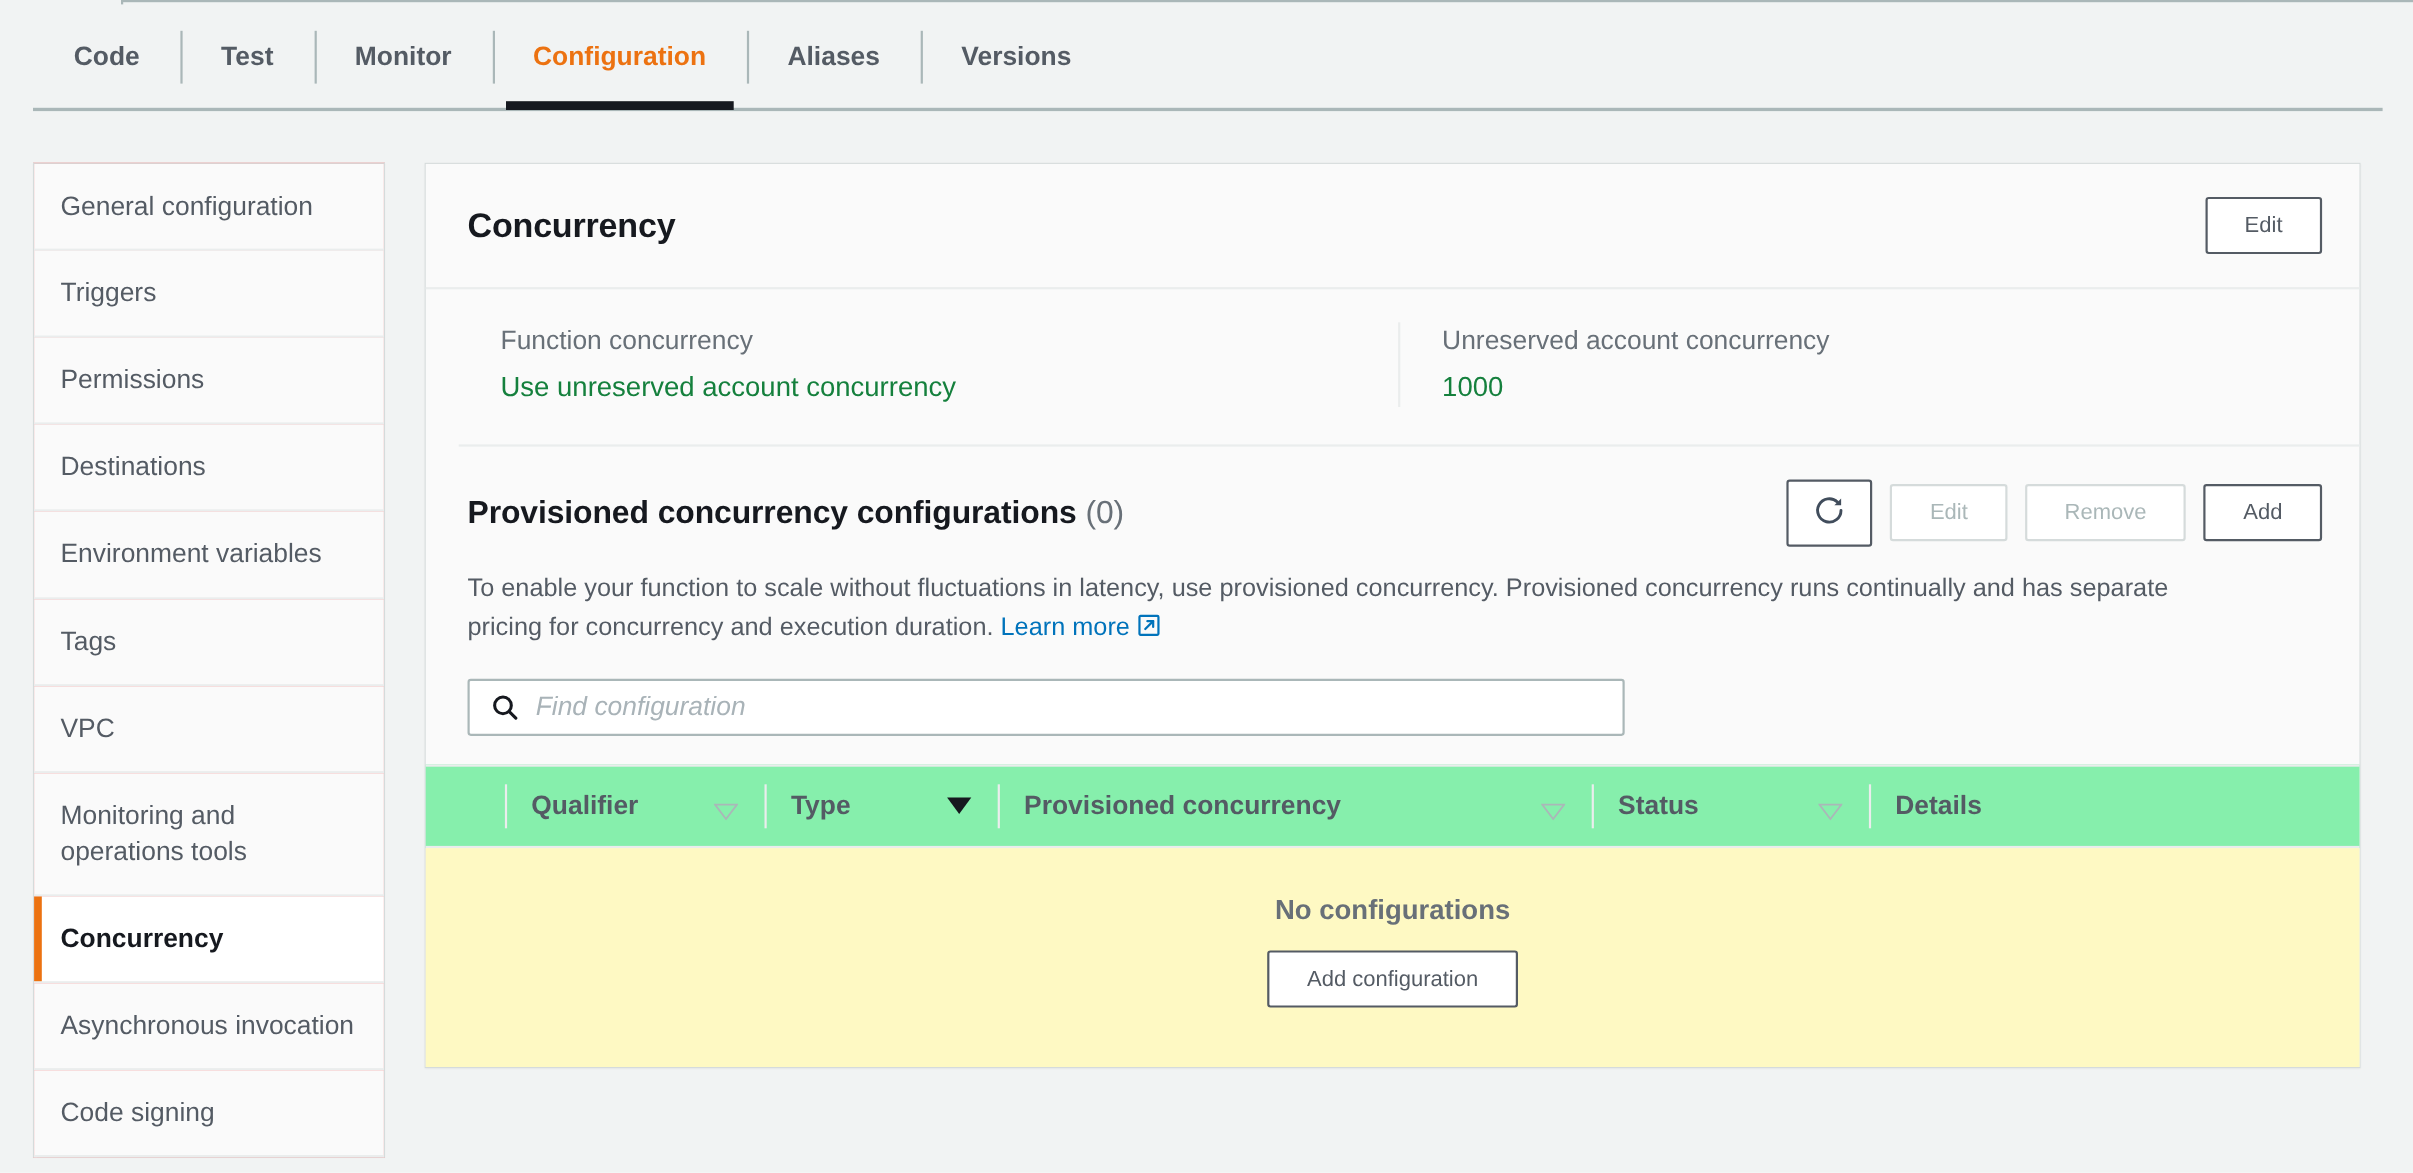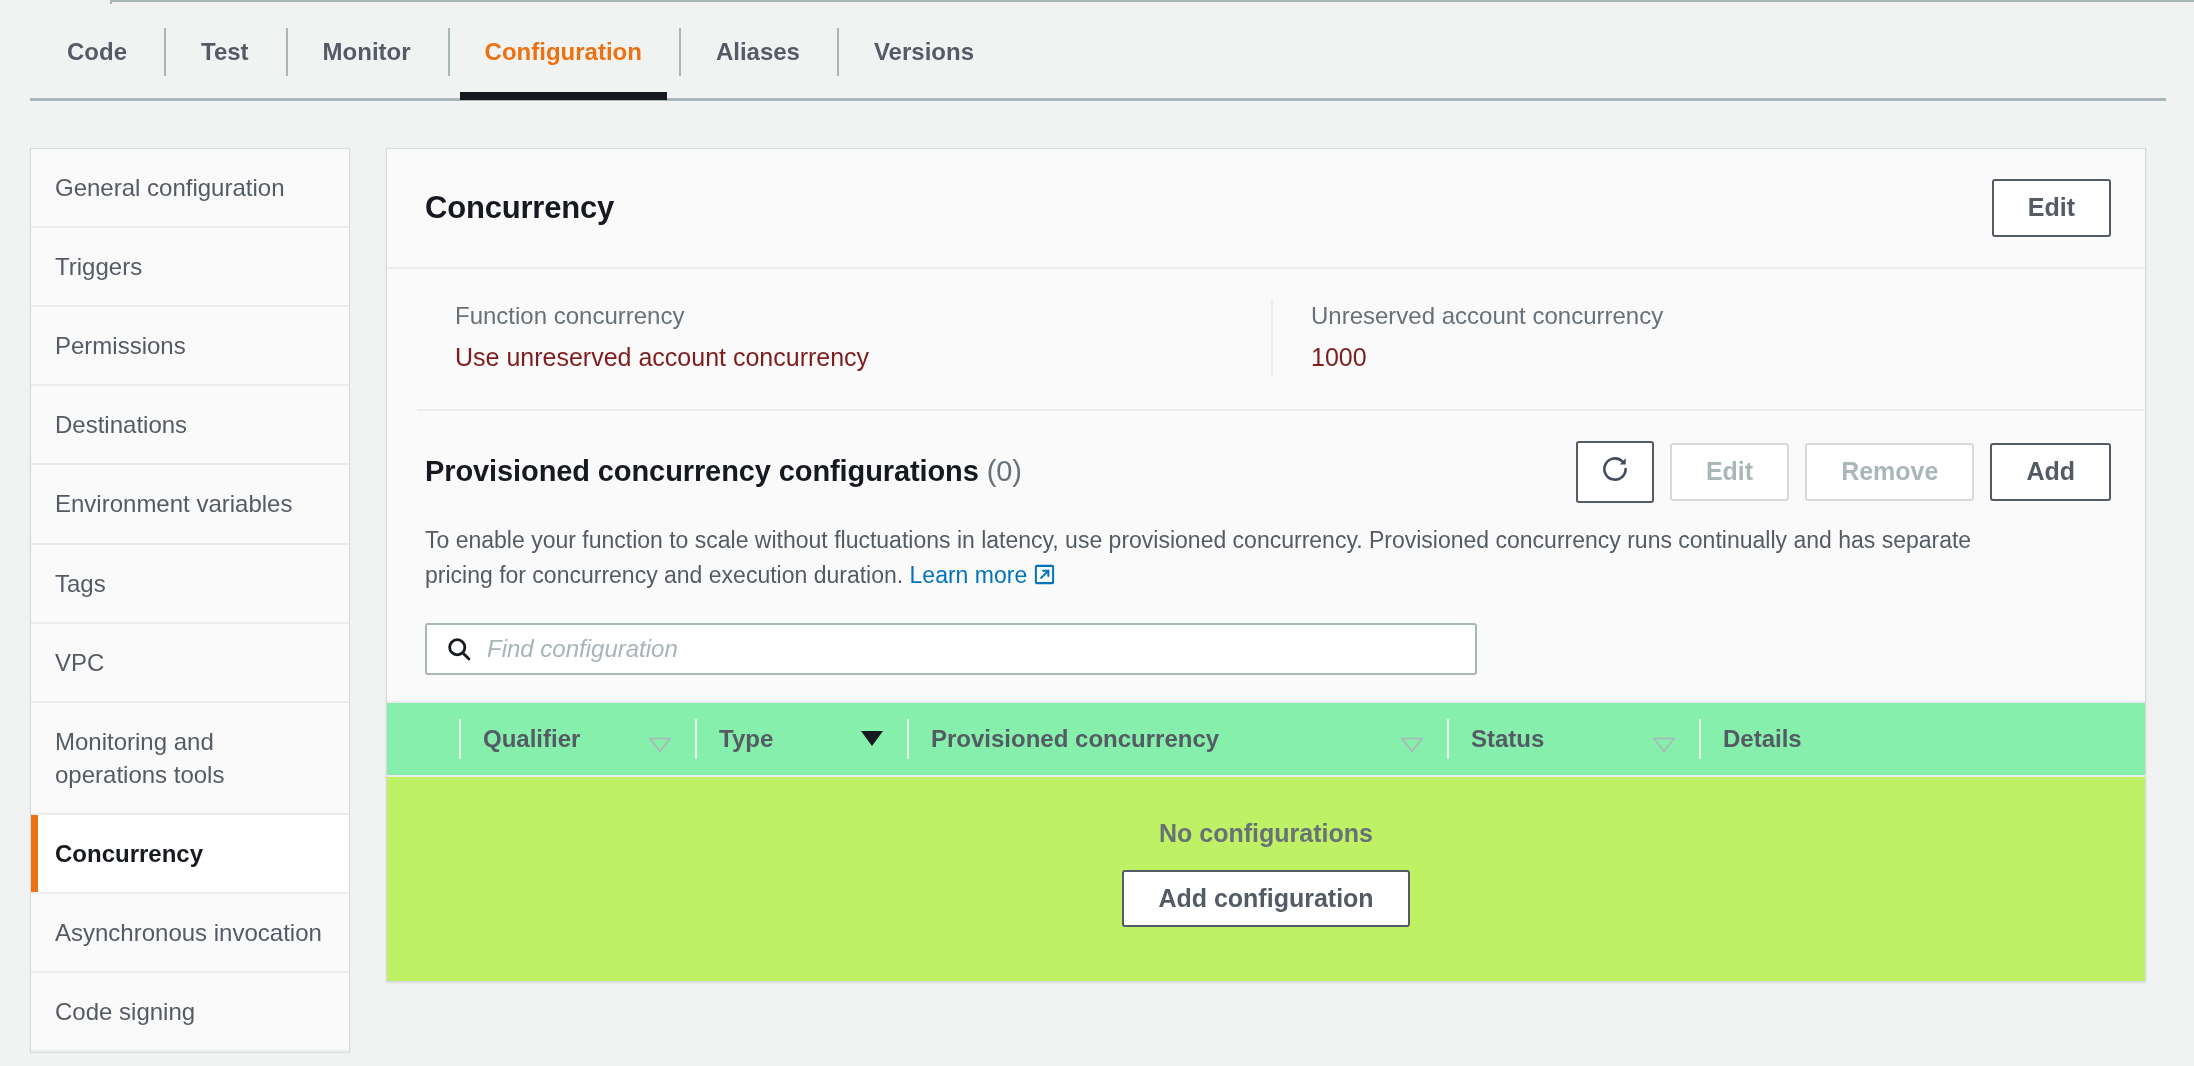--- a/index.html
+++ b/index.html
@@ -168,22 +168,22 @@
   .panel-title {
     font-size: 31px;
     font-weight: bold;
     color: #16191f;
     letter-spacing: -0.2px;
   }
 
   
   .btn {
     font-family: "Liberation Sans", sans-serif;
-    font-size: 25px;
-    font-weight: bold;
+    font-size: 20px;
+    font-weight: normal;
     color: #545b64;
     background: #ffffff;
     border: 2px solid #545b64;
     border-radius: 3px;
     padding: 13px 34px;
     cursor: pointer;
     line-height: 1.1;
     white-space: nowrap;
   }
   .btn.disabled {
@@ -215,21 +215,21 @@
     border-left: 2px solid #eaeded;
   }
   .info-label {
     font-size: 24px;
     color: #687078;
     margin-bottom: 8px;
     line-height: 1.4;
   }
   .info-value {
     font-size: 25px;
-    color: #7f1d1d;
+    color: #15803d;
     line-height: 1.4;
   }
 
   
   .pc-section { padding: 0 0 0 0; }
   .pc-head {
     display: flex;
     align-items: center;
     justify-content: space-between;
     padding: 30px 34px 6px 38px;
@@ -342,21 +342,21 @@
     border-left: 11px solid transparent;
     border-right: 11px solid transparent;
     border-top: 15px solid #16191f;
   }
   .sort-tri.hollow {
     border: none;
     width: 22px; height: 16px;
   }
 
   .empty-body {
-    background: #bef264;
+    background: #fef9c3;
     padding: 42px 0 54px 0;
     text-align: center;
   }
   .empty-title {
     font-size: 25px;
     font-weight: bold;
     color: #687078;
     margin-bottom: 22px;
   }
 </style>

